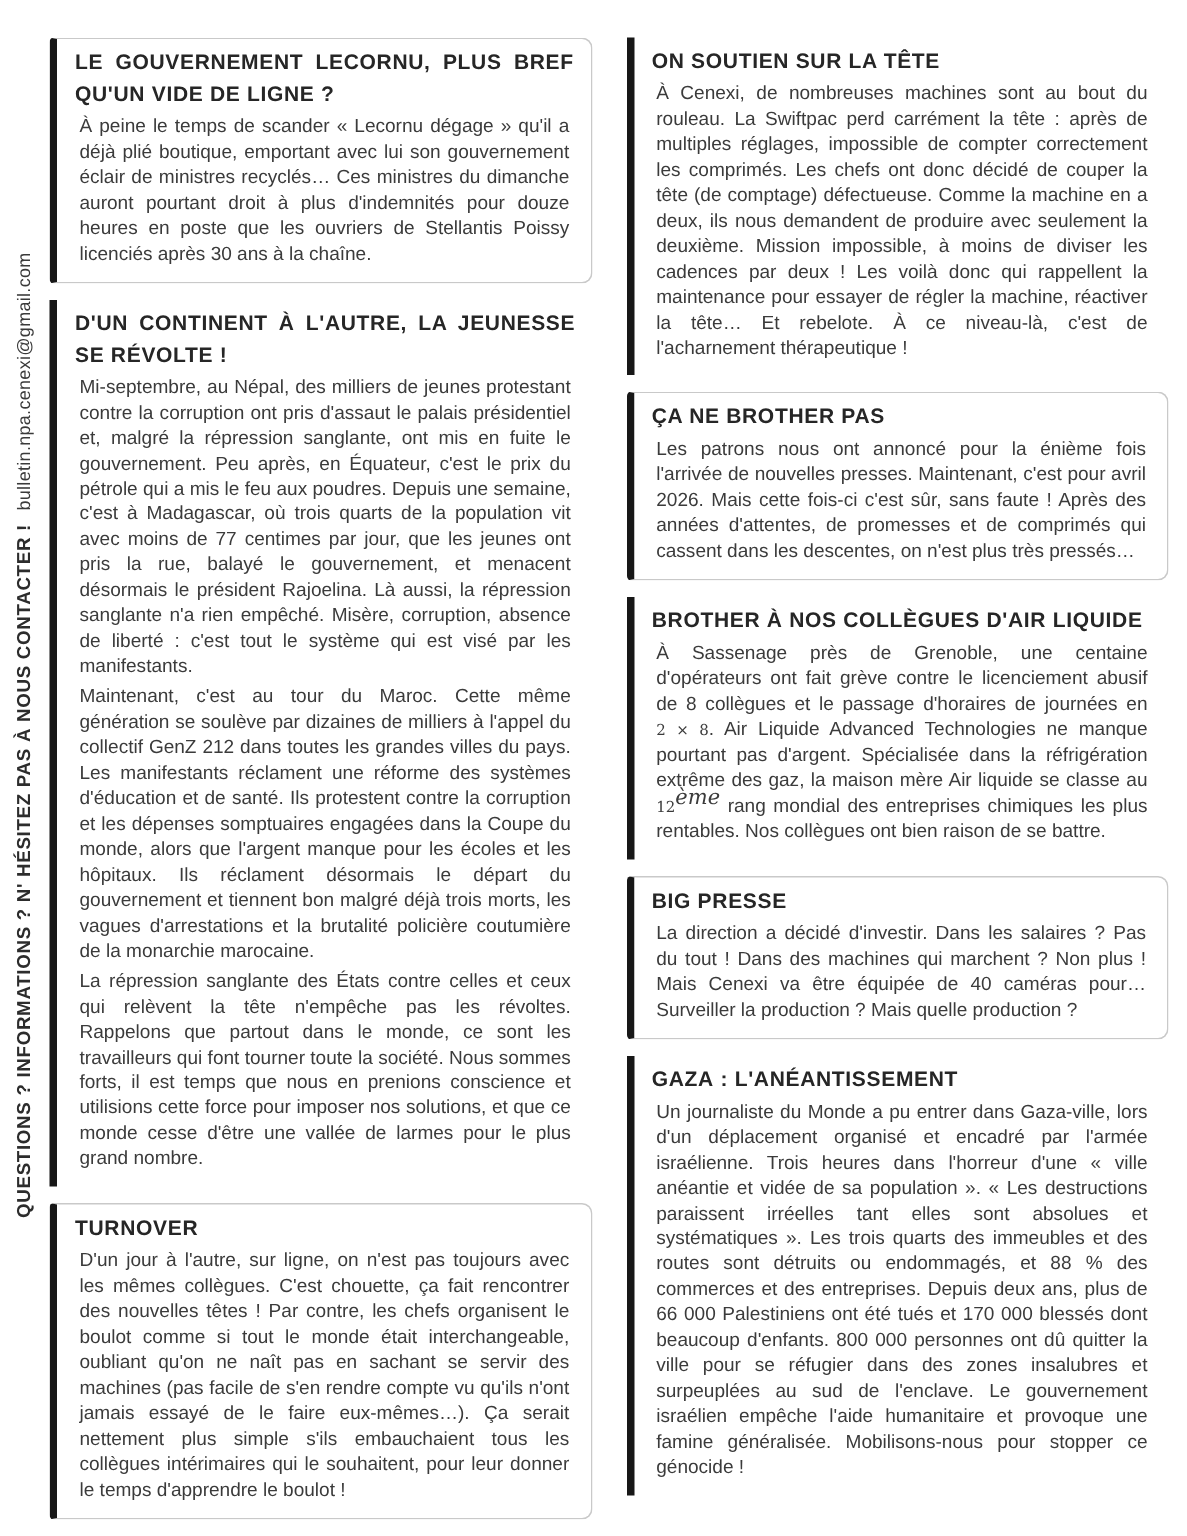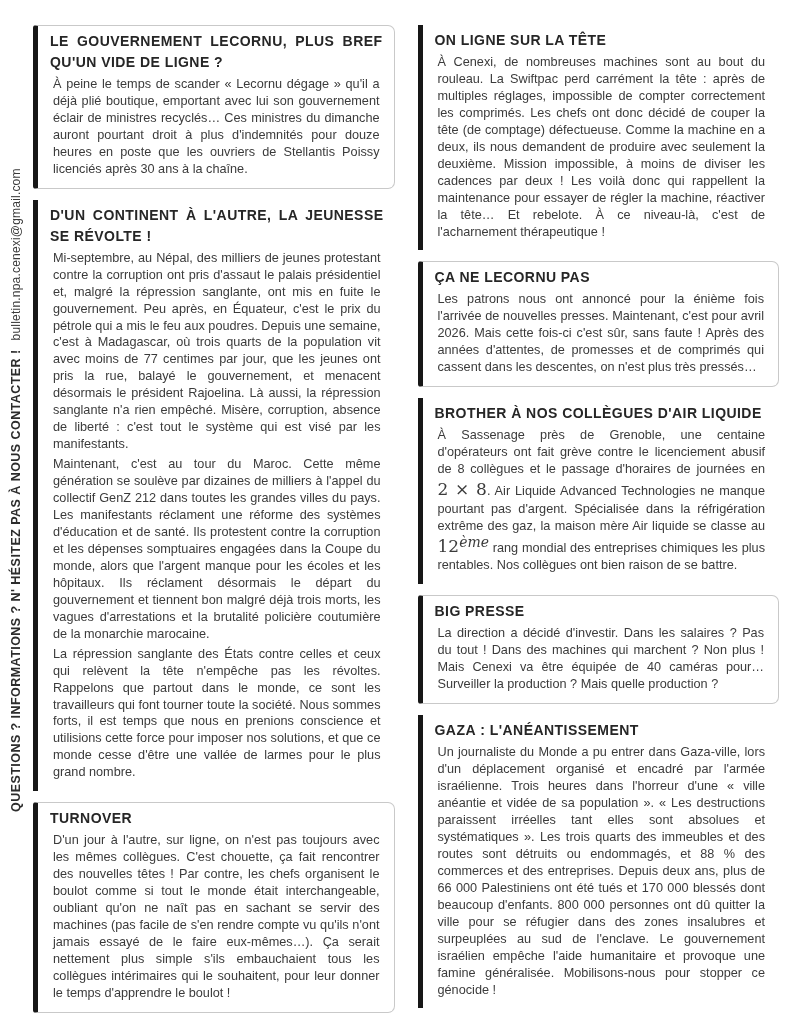--- a/index.html
+++ b/index.html
@@ -51,21 +51,21 @@
     letter-spacing:.45px;line-height:1.5;
     text-align:justify;
   }
   .article-body{
     margin:3px;
     font-size:12.7px;line-height:1.335;color:#3b3b3b;
     text-align:justify;
   }
   .run-math{
     font-family:"DejaVu Serif",serif;
-    font-size:17px;
+    font-size:10px;
   }
   .run-math-sup{
     font-family:"DejaVu Serif",serif;
     font-style:italic;
     font-size:14px;
     vertical-align:super;line-height:0;
   }
 </style>
 </head>
 <body>
@@ -89,25 +89,25 @@
           <p class="article-body">Maintenant, c'est au tour du Maroc. Cette même génération se soulève par dizaines de milliers à l'appel du collectif GenZ 212 dans toutes les grandes villes du pays. Les manifestants réclament une réforme des systèmes d'éducation et de santé. Ils protestent contre la corruption et les dépenses somptuaires engagées dans la Coupe du monde, alors que l'argent manque pour les écoles et les hôpitaux. Ils réclament désormais le départ du gouvernement et tiennent bon malgré déjà trois morts, les vagues d'arrestations et la brutalité policière coutumière de la monarchie marocaine.</p>
           <p class="article-body">La répression sanglante des États contre celles et ceux qui relèvent la tête n'empêche pas les révoltes. Rappelons que partout dans le monde, ce sont les travailleurs qui font tourner toute la société. Nous sommes forts, il est temps que nous en prenions conscience et utilisions cette force pour imposer nos solutions, et que ce monde cesse d'être une vallée de larmes pour le plus grand nombre.</p>
         </section>
         <section class="article boxed">
           <h2 class="article-title">TURNOVER</h2>
           <p class="article-body">D'un jour à l'autre, sur ligne, on n'est pas toujours avec les mêmes collègues. C'est chouette, ça fait rencontrer des nouvelles têtes&nbsp;! Par contre, les chefs organisent le boulot comme si tout le monde était interchangeable, oubliant qu'on ne naît pas en sachant se servir des machines (pas facile de s'en rendre compte vu qu'ils n'ont jamais essayé de le faire eux-mêmes…). Ça serait nettement plus simple s'ils embauchaient tous les collègues intérimaires qui le souhaitent, pour leur donner le temps d'apprendre le boulot&nbsp;!</p>
         </section>
       </div>
     <div class="column">
         <section class="article">
-          <h2 class="article-title">ON LIGNE SUR LA TÊTE</h2>
+          <h2 class="article-title">ON SOUTIEN SUR LA TÊTE</h2>
           <p class="article-body">À Cenexi, de nombreuses machines sont au bout du rouleau. La Swiftpac perd carrément la tête&nbsp;: après de multiples réglages, impossible de compter correctement les comprimés. Les chefs ont donc décidé de couper la tête (de comptage) défectueuse. Comme la machine en a deux, ils nous demandent de produire avec seulement la deuxième. Mission impossible, à moins de diviser les cadences par deux&nbsp;! Les voilà donc qui rappellent la maintenance pour essayer de régler la machine, réactiver la tête… Et rebelote. À ce niveau-là, c'est de l'acharnement thérapeutique&nbsp;!</p>
         </section>
         <section class="article boxed">
-          <h2 class="article-title">ÇA NE LECORNU PAS</h2>
+          <h2 class="article-title">ÇA NE BROTHER PAS</h2>
           <p class="article-body">Les patrons nous ont annoncé pour la énième fois l'arrivée de nouvelles presses. Maintenant, c'est pour avril 2026. Mais cette fois-ci c'est sûr, sans faute&nbsp;! Après des années d'attentes, de promesses et de comprimés qui cassent dans les descentes, on n'est plus très pressés…</p>
         </section>
         <section class="article">
           <h2 class="article-title">BROTHER À NOS COLLÈGUES D'AIR LIQUIDE</h2>
           <p class="article-body"><span>À Sassenage près de Grenoble, une centaine d'opérateurs ont fait grève contre le licenciement abusif de 8 collègues et le passage d'horaires de journées en </span><span class="run-math">2&nbsp;×&nbsp;8</span><span>. Air Liquide Advanced Technologies ne manque pourtant pas d'argent. Spécialisée dans la réfrigération extrême des gaz, la maison mère Air liquide se classe au </span><span class="run-math">12</span><span class="run-math-sup">ème</span><span> rang mondial des entreprises chimiques les plus rentables. Nos collègues ont bien raison de se battre.</span></p>
         </section>
         <section class="article boxed">
           <h2 class="article-title">BIG PRESSE</h2>
           <p class="article-body">La direction a décidé d'investir. Dans les salaires&nbsp;? Pas du tout&nbsp;! Dans des machines qui marchent&nbsp;? Non plus&nbsp;! Mais Cenexi va être équipée de 40 caméras pour… Surveiller la production&nbsp;? Mais quelle production&nbsp;?</p>
         </section>

